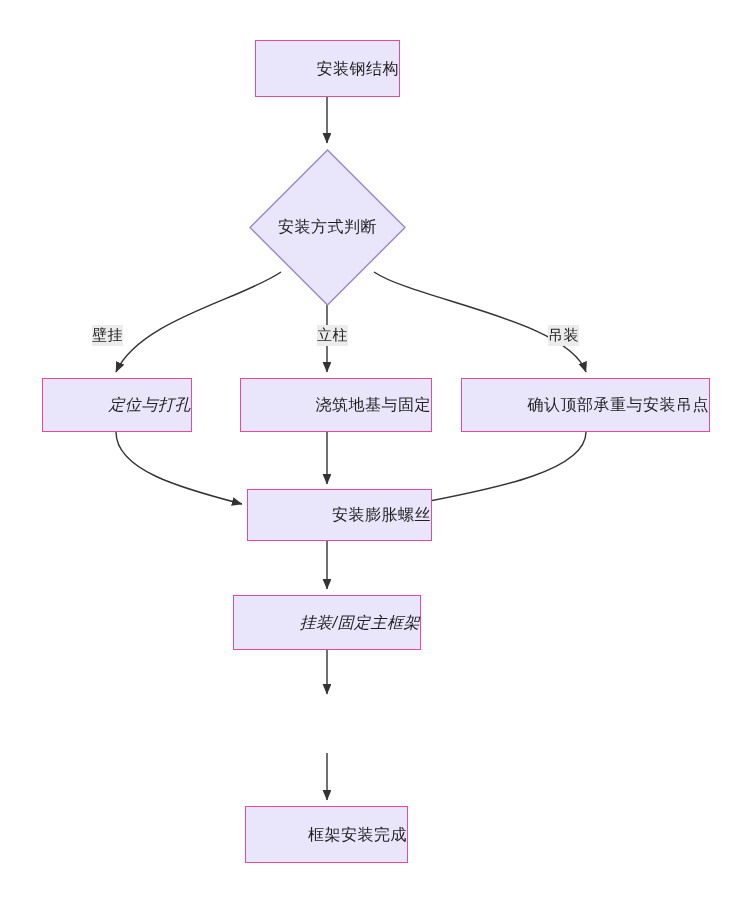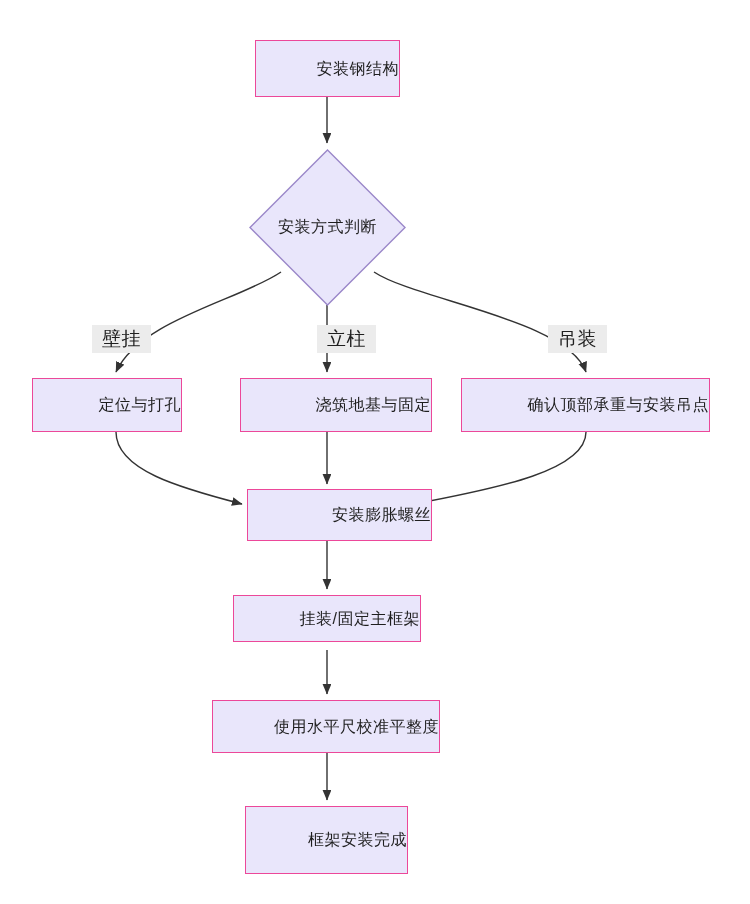--- a/index.html
+++ b/index.html
@@ -65,23 +65,23 @@
     z-index: 2;
     font-size: 16px;
     color: #1f1f1f;
     letter-spacing: 0.5px;
     white-space: nowrap;
   }
   .edge-label {
     position: absolute;
     background: #ececec;
     color: #1f1f1f;
-    font-size: 19px;
+    font-size: 15px;
     letter-spacing: 0.5px;
-    padding: 1px 10px;
+    padding: 1px 0;
     white-space: nowrap;
     z-index: 3;
   }
 </style>
 </head>
 <body>
 
 <div id="flowchart-root">
 
   <svg class="edges" viewBox="0 0 750 904">
@@ -122,41 +122,38 @@
     </svg>
     <span class="decision-label">安装方式判断</span>
   </div>
 
   <div class="edge-label" style="left:92px; top:325px;">壁挂</div>
 
   <div class="edge-label" style="left:317px; top:325px;">立柱</div>
 
   <div class="edge-label" style="left:548px; top:325px;">吊装</div>
 
-  <div class="node" style="left:32px; top:378px; width:150px; height:54px;">
+  <div class="node" style="left:42px; top:378px; width:150px; height:54px;font-style:italic;">
     <span class="node-label">定位与打孔</span>
   </div>
 
   <div class="node" style="left:461px; top:378px; width:249px; height:54px;">
     <span class="node-label">确认顶部承重与安装吊点</span>
   </div>
 
   <div class="node" style="left:240px; top:378px; width:192px; height:54px;">
     <span class="node-label">浇筑地基与固定</span>
   </div>
 
   <div class="node" style="left:247px; top:489px; width:185px; height:52px;">
     <span class="node-label">安装膨胀螺丝</span>
   </div>
 
-  <div class="node" style="left:233px; top:595px; width:188px; height:47px;">
+  <div class="node" style="left:233px; top:595px; width:188px; height:55px;font-style:italic;">
     <span class="node-label">挂装/固定主框架</span>
   </div>
 
-  <div class="node" style="left:212px; top:700px; width:228px; height:53px;">
-    <span class="node-label">使用水平尺校准平整度</span>
-  </div>
 
-  <div class="node" style="left:245px; top:806px; width:163px; height:68px;">
+  <div class="node" style="left:245px; top:806px; width:163px; height:57px;">
     <span class="node-label">框架安装完成</span>
   </div>
 
 </div>
 
 </body></html>

